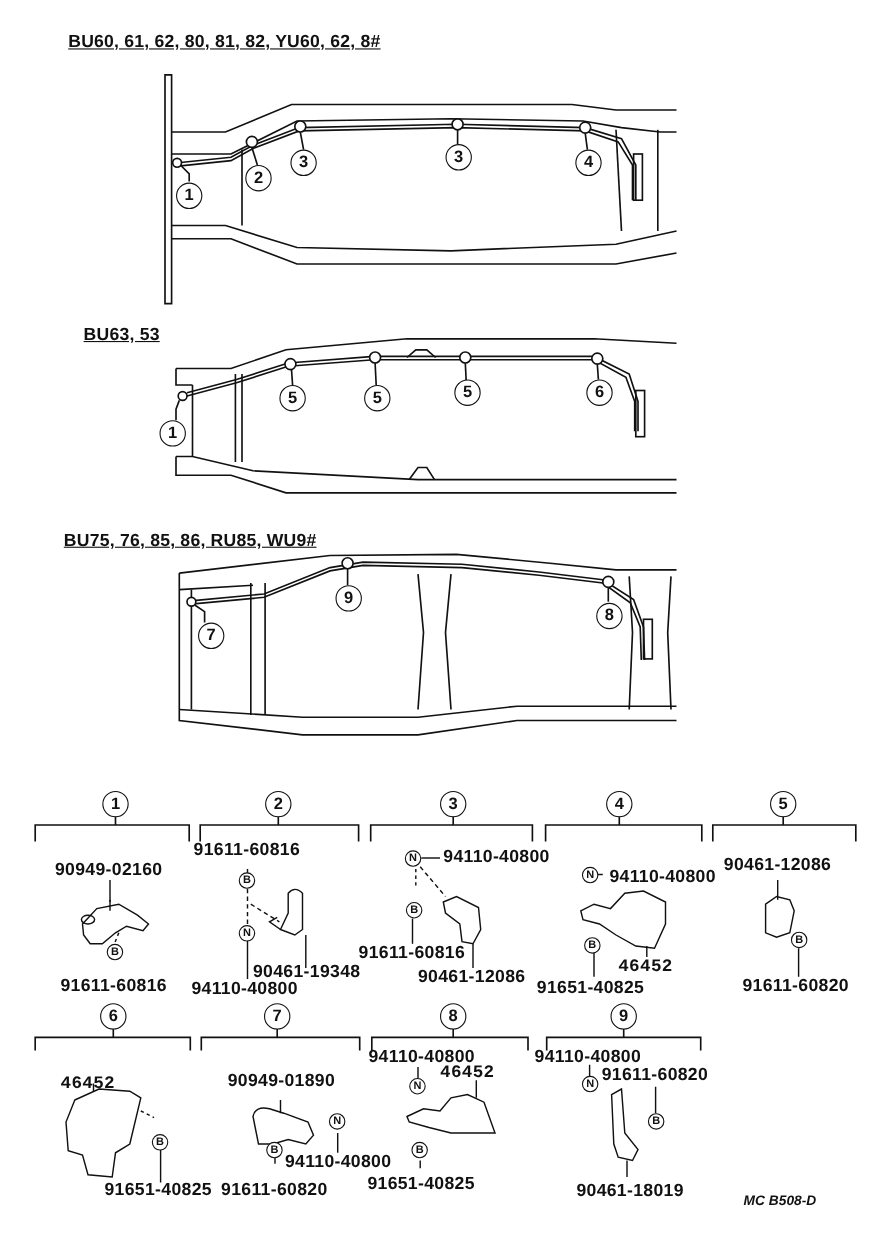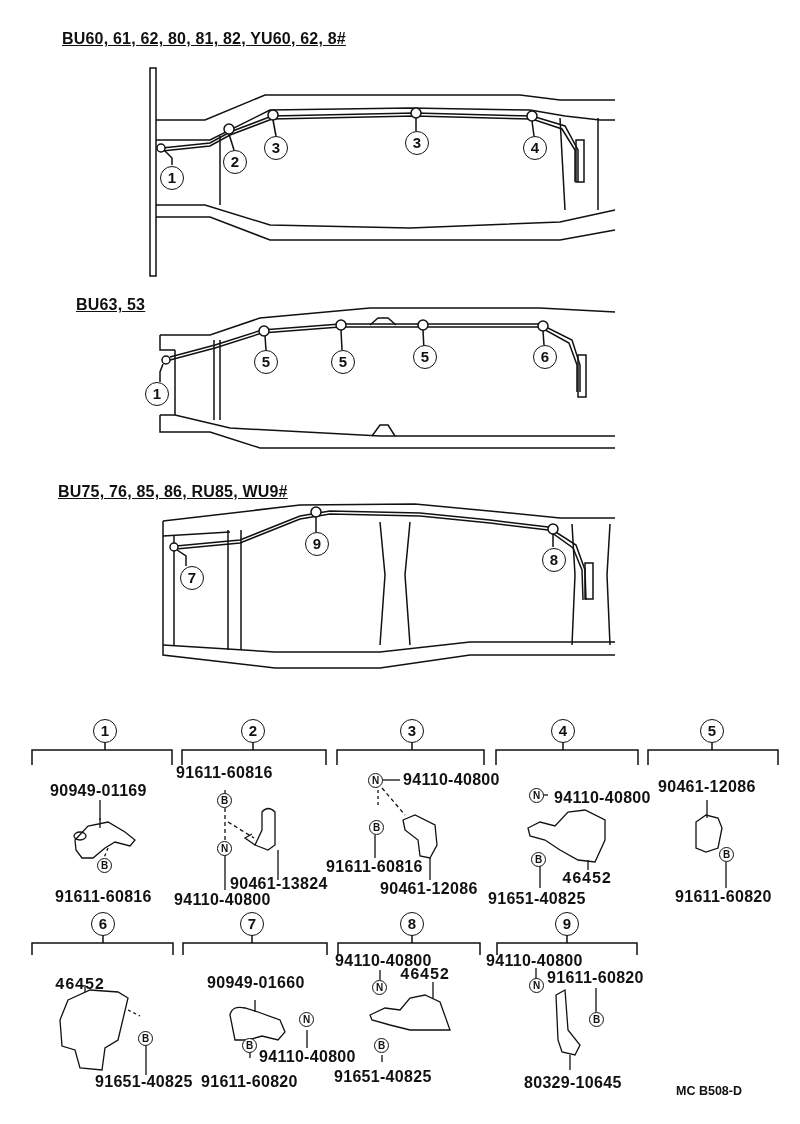--- a/index.html
+++ b/index.html
@@ -192,28 +192,28 @@
 <div class="cir" style="left:93px;top:719px;">1</div>
 <div class="cir" style="left:241px;top:719px;">2</div>
 <div class="cir" style="left:400px;top:719px;">3</div>
 <div class="cir" style="left:551px;top:719px;">4</div>
 <div class="cir" style="left:700px;top:719px;">5</div>
 <div class="cir" style="left:91px;top:912px;">6</div>
 <div class="cir" style="left:240px;top:912px;">7</div>
 <div class="cir" style="left:400px;top:912px;">8</div>
 <div class="cir" style="left:555px;top:912px;">9</div>
 
-<div class="pn" style="left:50px;top:782px;">90949-01169</div>
+<div class="pn" style="left:50px;top:782px;">90949-02160</div>
 <div class="sm" style="left:97px;top:858px;">B</div>
 <div class="pn" style="left:55px;top:888px;">91611-60816</div>
 
 <div class="pn" style="left:176px;top:764px;">91611-60816</div>
 <div class="sm" style="left:217px;top:793px;">B</div>
 <div class="sm" style="left:217px;top:841px;">N</div>
-<div class="pn" style="left:230px;top:875px;">90461-13824</div>
+<div class="pn" style="left:230px;top:875px;">90461-19348</div>
 <div class="pn" style="left:174px;top:891px;">94110-40800</div>
 
 <div class="sm" style="left:368px;top:773px;">N</div>
 <div class="pn" style="left:403px;top:771px;">94110-40800</div>
 <div class="sm" style="left:369px;top:820px;">B</div>
 <div class="pn" style="left:326px;top:858px;">91611-60816</div>
 <div class="pn" style="left:380px;top:880px;">90461-12086</div>
 
 <div class="sm" style="left:529px;top:788px;">N</div>
 <div class="pn" style="left:554px;top:789px;">94110-40800</div>
@@ -222,31 +222,31 @@
 <div class="pn" style="left:488px;top:890px;">91651-40825</div>
 
 <div class="pn" style="left:658px;top:778px;">90461-12086</div>
 <div class="sm" style="left:719px;top:847px;">B</div>
 <div class="pn" style="left:675px;top:888px;">91611-60820</div>
 
 <div class="pn big" style="left:55px;top:976px;">46452</div>
 <div class="sm" style="left:138px;top:1031px;">B</div>
 <div class="pn" style="left:95px;top:1073px;">91651-40825</div>
 
-<div class="pn" style="left:207px;top:974px;">90949-01660</div>
+<div class="pn" style="left:207px;top:974px;">90949-01890</div>
 <div class="sm" style="left:299px;top:1012px;">N</div>
 <div class="sm" style="left:242px;top:1038px;">B</div>
 <div class="pn" style="left:259px;top:1048px;">94110-40800</div>
 <div class="pn" style="left:201px;top:1073px;">91611-60820</div>
 
 <div class="pn" style="left:335px;top:952px;">94110-40800</div>
 <div class="pn big" style="left:400px;top:966px;">46452</div>
 <div class="sm" style="left:372px;top:980px;">N</div>
 <div class="sm" style="left:374px;top:1038px;">B</div>
 <div class="pn" style="left:334px;top:1068px;">91651-40825</div>
 
 <div class="pn" style="left:486px;top:952px;">94110-40800</div>
 <div class="sm" style="left:529px;top:978px;">N</div>
 <div class="pn" style="left:547px;top:969px;">91611-60820</div>
 <div class="sm" style="left:589px;top:1012px;">B</div>
-<div class="pn" style="left:524px;top:1074px;">80329-10645</div>
-
-<div class="ref" style="left:676px;top:1084px;">MC B508-D</div>
+<div class="pn" style="left:524px;top:1074px;">90461-18019</div>
+
+<div class="ref" style="left:676px;top:1084px;font-style:italic;">MC B508-D</div>
 
 </body></html>

